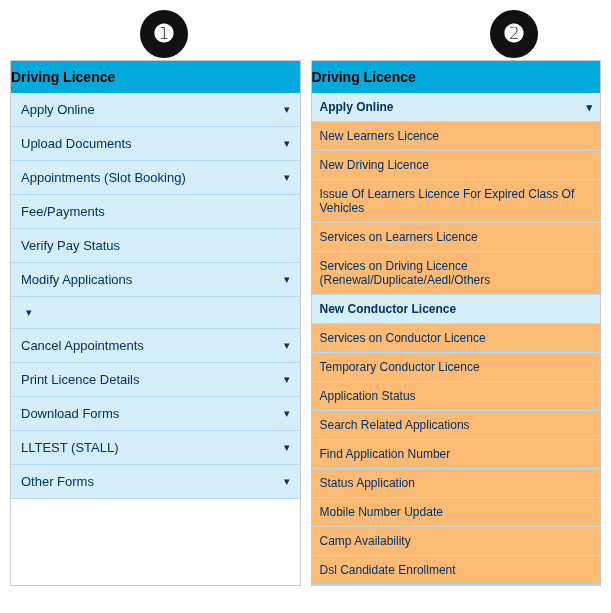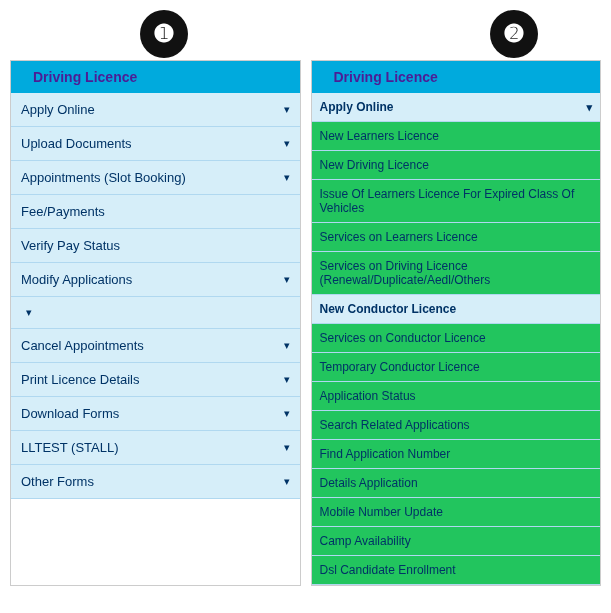--- a/index.html
+++ b/index.html
@@ -38,23 +38,23 @@
     .badge-2 { left: 480px; }
 
     
     .panel {
       flex: 1;
       border: 1px solid #ccc;
     }
 
     .panel-header {
       background: #00aadd;
-      color: #4c1d95;
+      color: #000000;
       font-weight: bold;
-      padding: 8px 22px;
+      padding: 8px 0;
       font-size: 14px;
     }
 
     
     .left-item {
       display: flex;
       align-items: center;
       justify-content: space-between;
       padding: 9px 10px;
       border-bottom: 1px solid #b0d8f0;
@@ -69,21 +69,21 @@
       margin-left: 5px;
     }
 
     
     .right-item {
       display: flex;
       align-items: center;
       justify-content: space-between;
       padding: 7px 8px;
       border-bottom: 1px solid #b0d8f0;
-      background: #22c55e;
+      background: #fdba74;
       cursor: pointer;
       color: #003366;
       font-size: 12px;
     }
     .right-item:first-child {
       background: #d6eef9;
     }
     .right-item.highlighted {
       background: #d6eef9;
       font-weight: bold;
@@ -188,21 +188,21 @@
         <div class="right-item">
           <span>Application Status</span>
         </div>
         <div class="right-item">
           <span>Search Related Applications</span>
         </div>
         <div class="right-item">
           <span>Find Application Number</span>
         </div>
         <div class="right-item">
-          <span>Details Application</span>
+          <span>Status Application</span>
         </div>
         <div class="right-item">
           <span>Mobile Number Update</span>
         </div>
         <div class="right-item">
           <span>Camp Availability</span>
         </div>
         <div class="right-item">
           <span>Dsl Candidate Enrollment</span>
         </div>

